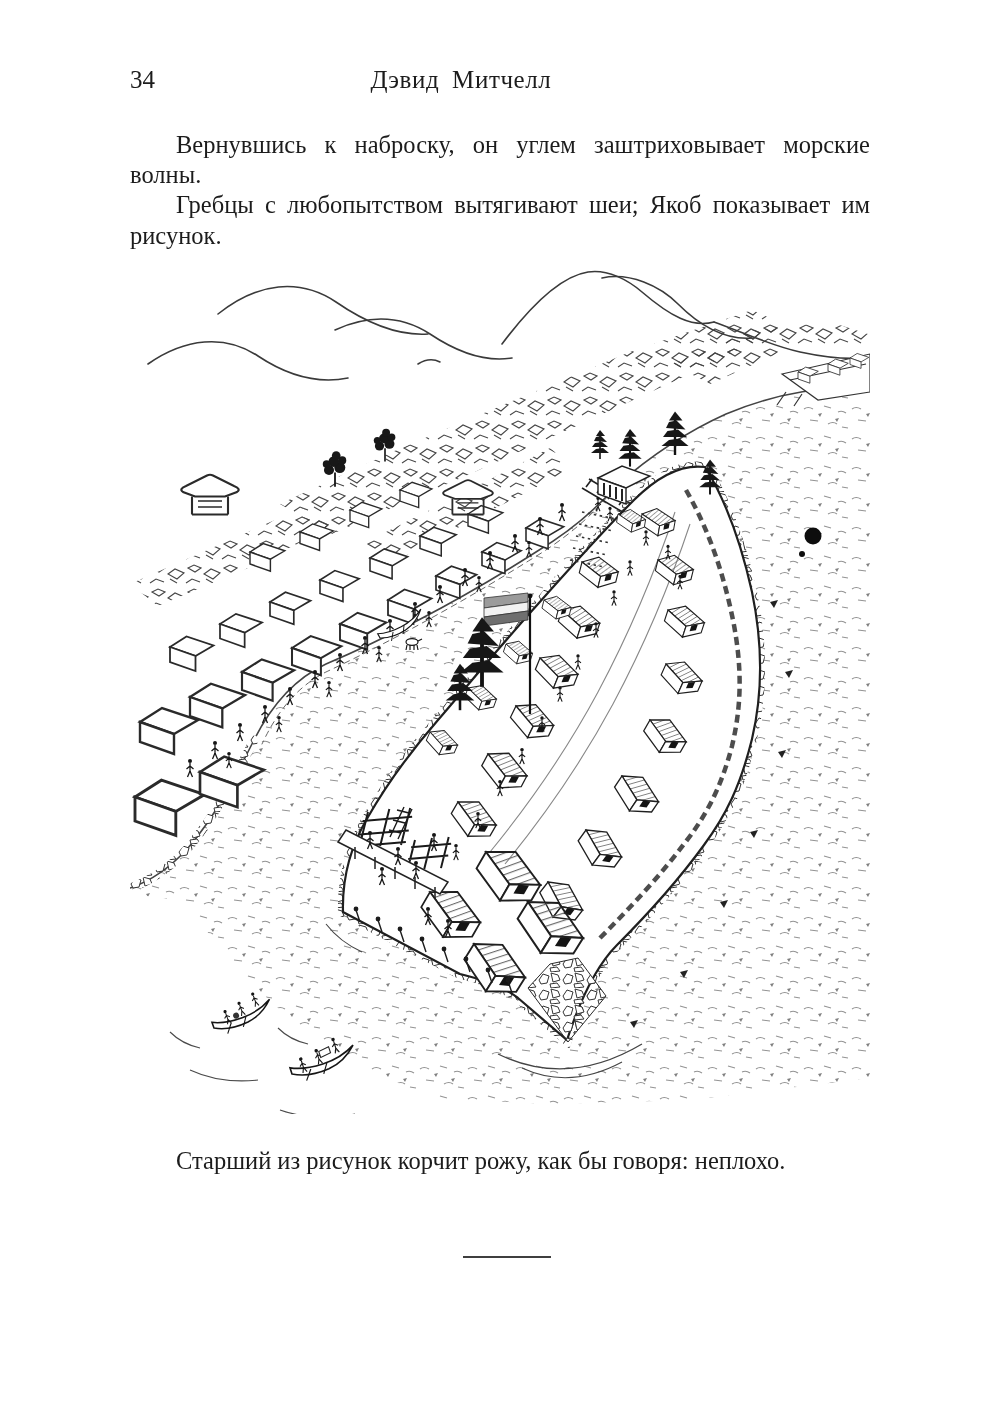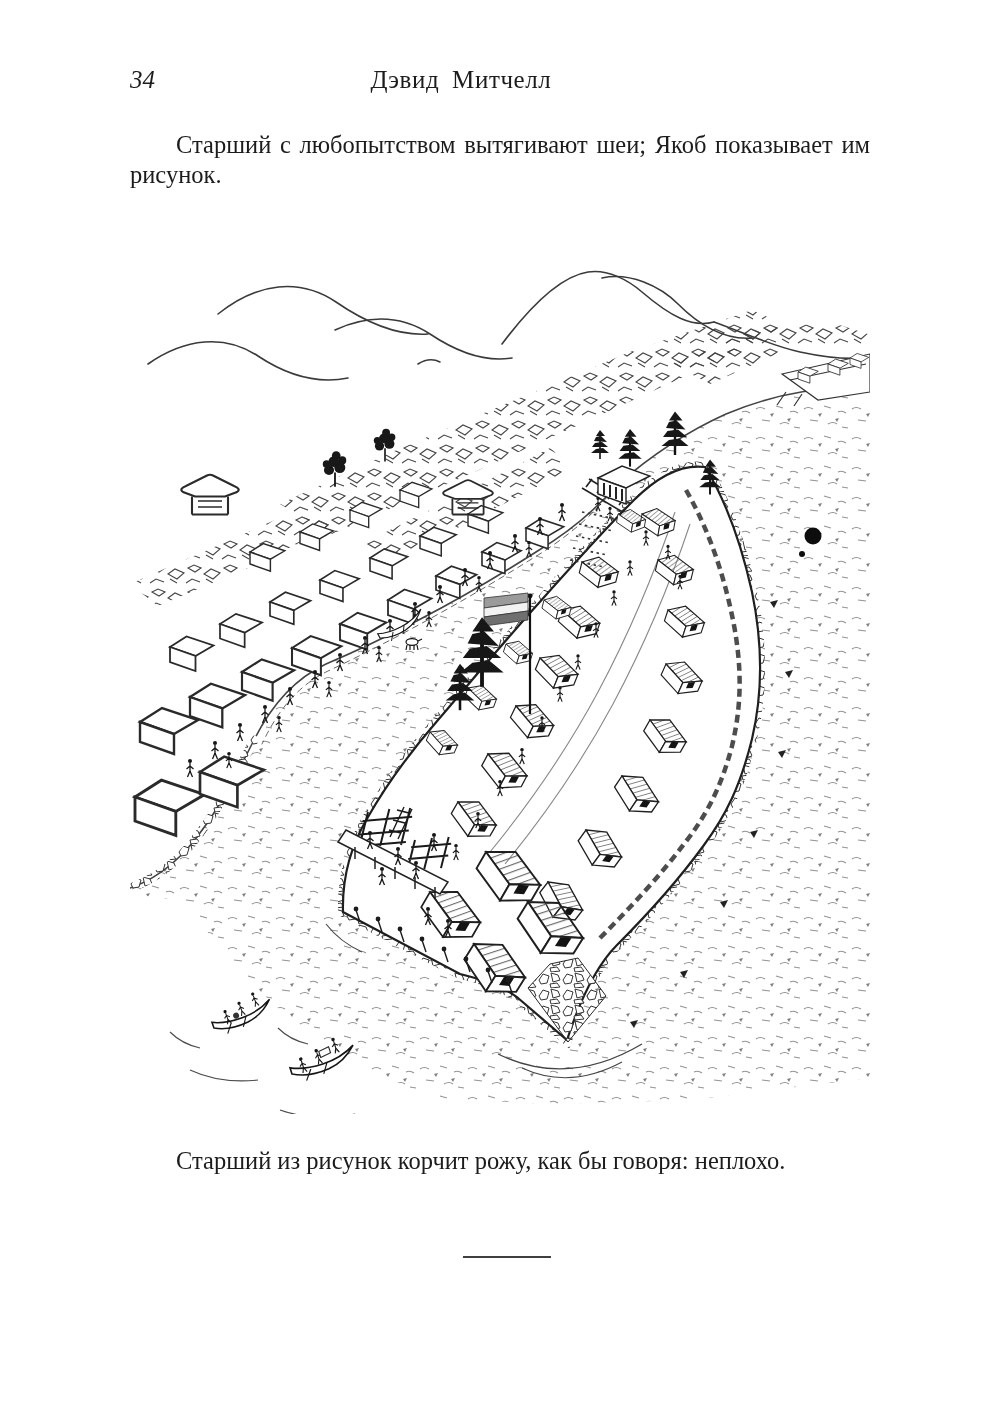--- a/index.html
+++ b/index.html
@@ -1,18 +1,18 @@
 <!DOCTYPE html>
 <html lang="ru"><head>
 <meta charset="utf-8">
 <style>
   html,body{margin:0;padding:0;background:#ffffff;}
   .page{position:relative;width:1000px;height:1415px;background:#ffffff;overflow:hidden;
         font-family:"Liberation Serif","DejaVu Serif",serif;color:#1c1c1c;}
-  .pagenum{position:absolute;left:130px;top:66px;font-size:25px;font-style:italic;}
+  .pagenum{position:absolute;left:130px;top:66px;font-size:25px;}
   .runhead{position:absolute;left:0;top:66px;width:922px;text-align:center;
            font-size:25px;letter-spacing:.6px;word-spacing:6px;}
   .text{position:absolute;left:130px;width:740px;font-size:24.5px;line-height:30.2px;
         text-align:justify;}
   .text p{margin:0;text-indent:46px;}
   .top{top:130px;}
   .bottom{top:1146px;}
   .illus{position:absolute;left:130px;top:252px;width:740px;height:862px;margin:0;}
   .divider{position:absolute;left:463px;top:1256px;width:88px;height:0;
            border-top:2px solid #3f3f3f;}
@@ -20,21 +20,22 @@
 </style>
 </head>
 <body>
 
 <div class="page">
 
   <span class="pagenum">34</span>
   <span class="runhead">Дэвид Митчелл</span>
 
   <section class="text top">
-    <p>Старший с любопытством вытягивают шеи; Якоб показывает им рисунок.</p>
+    <p>Вернувшись к наброску, он углем заштриховывает морские волны.</p>
+    <p>Гребцы с любопытством вытягивают шеи; Якоб показывает им рисунок.</p>
   </section>
 
   <figure class="illus" role="img" aria-label="Чернильный набросок: прибрежный город у гор, веерообразный обнесённый каменной стеной остров со складами, садом и флагштоком; вокруг волны, две гребные лодки слева внизу, чернильная клякса справа">
     <svg width="740" height="862" viewBox="0 0 740 862" xmlns="http://www.w3.org/2000/svg">
       <defs>
         <pattern id="rh" width="5" height="5" patternUnits="userSpaceOnUse" patternTransform="rotate(40)">
           <line x1="0" y1="0" x2="0" y2="5" stroke="#6a6a6a" stroke-width="1.7"></line>
         </pattern>
         <pattern id="st" width="24" height="16" patternUnits="userSpaceOnUse">
           <g fill="#ffffff" stroke="#333333" stroke-width="1">

